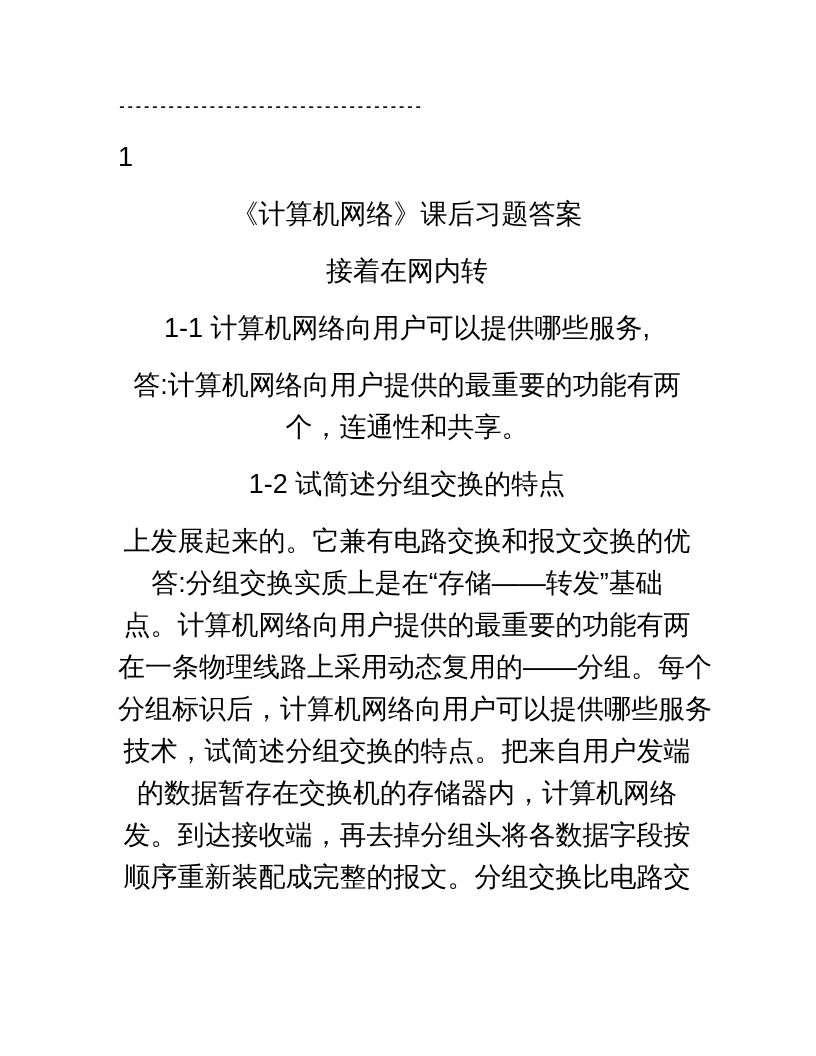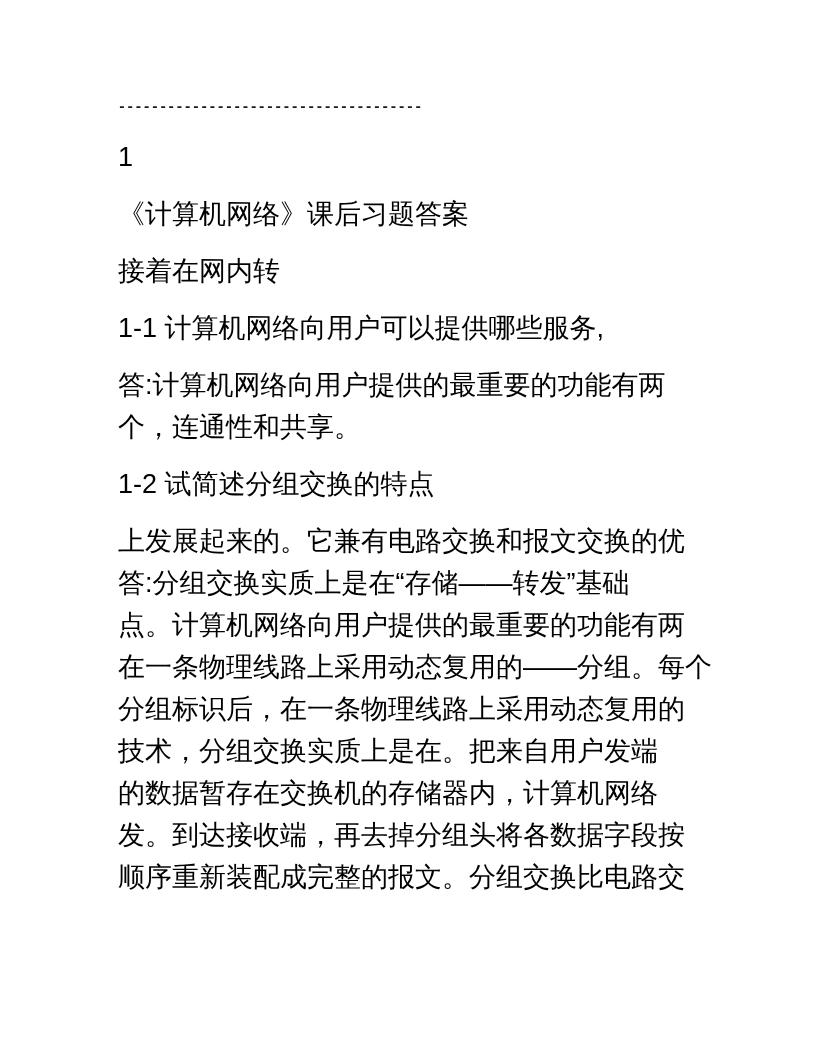--- a/index.html
+++ b/index.html
@@ -33,20 +33,21 @@
     letter-spacing: 0.4px;
   }
   .para {
     font-size: 27px;
     line-height: 42px;
     margin: 0 0 15px 0;
     color: #000000;
   }
   .line {
     white-space: nowrap;
+    text-align: center;
   }
 </style>
 </head>
 <body>
 
 <div class="page">
 
   <div class="divider">-------------------------------------</div>
 
   <div class="para">1</div>
@@ -62,20 +63,20 @@
     <div class="line">个，连通性和共享。</div>
   </div>
 
   <div class="para line">1-2 试简述分组交换的特点</div>
 
   <div class="para">
     <div class="line">上发展起来的。它兼有电路交换和报文交换的优</div>
     <div class="line">答:分组交换实质上是在“存储——转发”基础</div>
     <div class="line">点。计算机网络向用户提供的最重要的功能有两</div>
     <div class="line">在一条物理线路上采用动态复用的——分组。每个</div>
-    <div class="line">分组标识后，在一条物理线路上采用动态复用的</div>
-    <div class="line">技术，分组交换实质上是在。把来自用户发端</div>
+    <div class="line">分组标识后，计算机网络向用户可以提供哪些服务</div>
+    <div class="line">技术，试简述分组交换的特点。把来自用户发端</div>
     <div class="line">的数据暂存在交换机的存储器内，计算机网络</div>
     <div class="line">发。到达接收端，再去掉分组头将各数据字段按</div>
     <div class="line">顺序重新装配成完整的报文。分组交换比电路交</div>
   </div>
 
 </div>
 
 </body></html>

